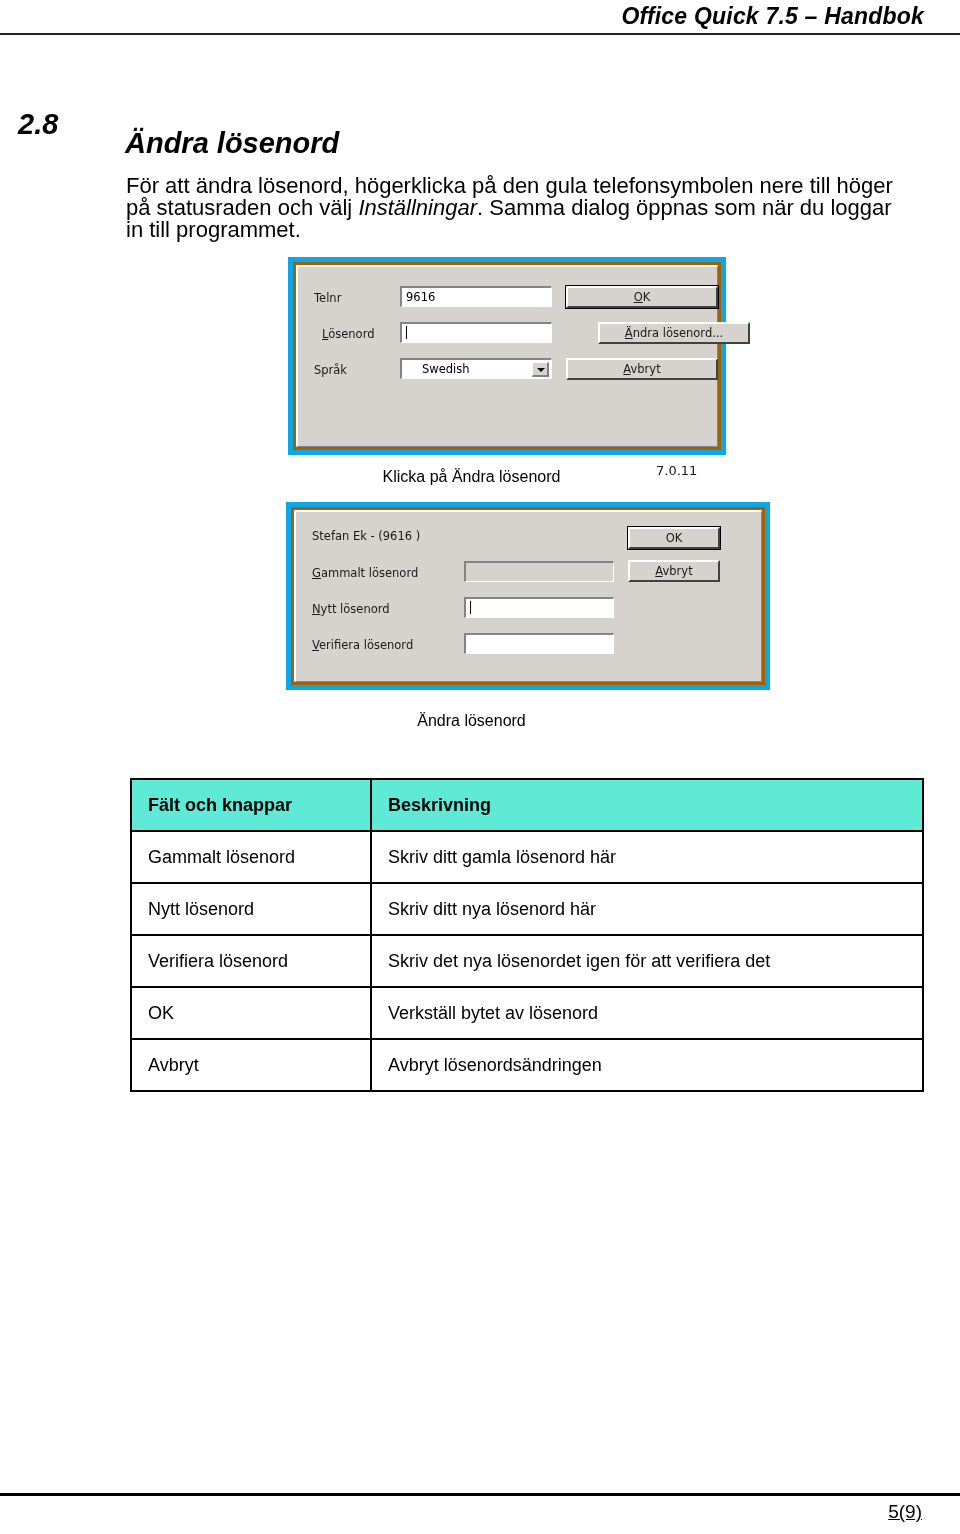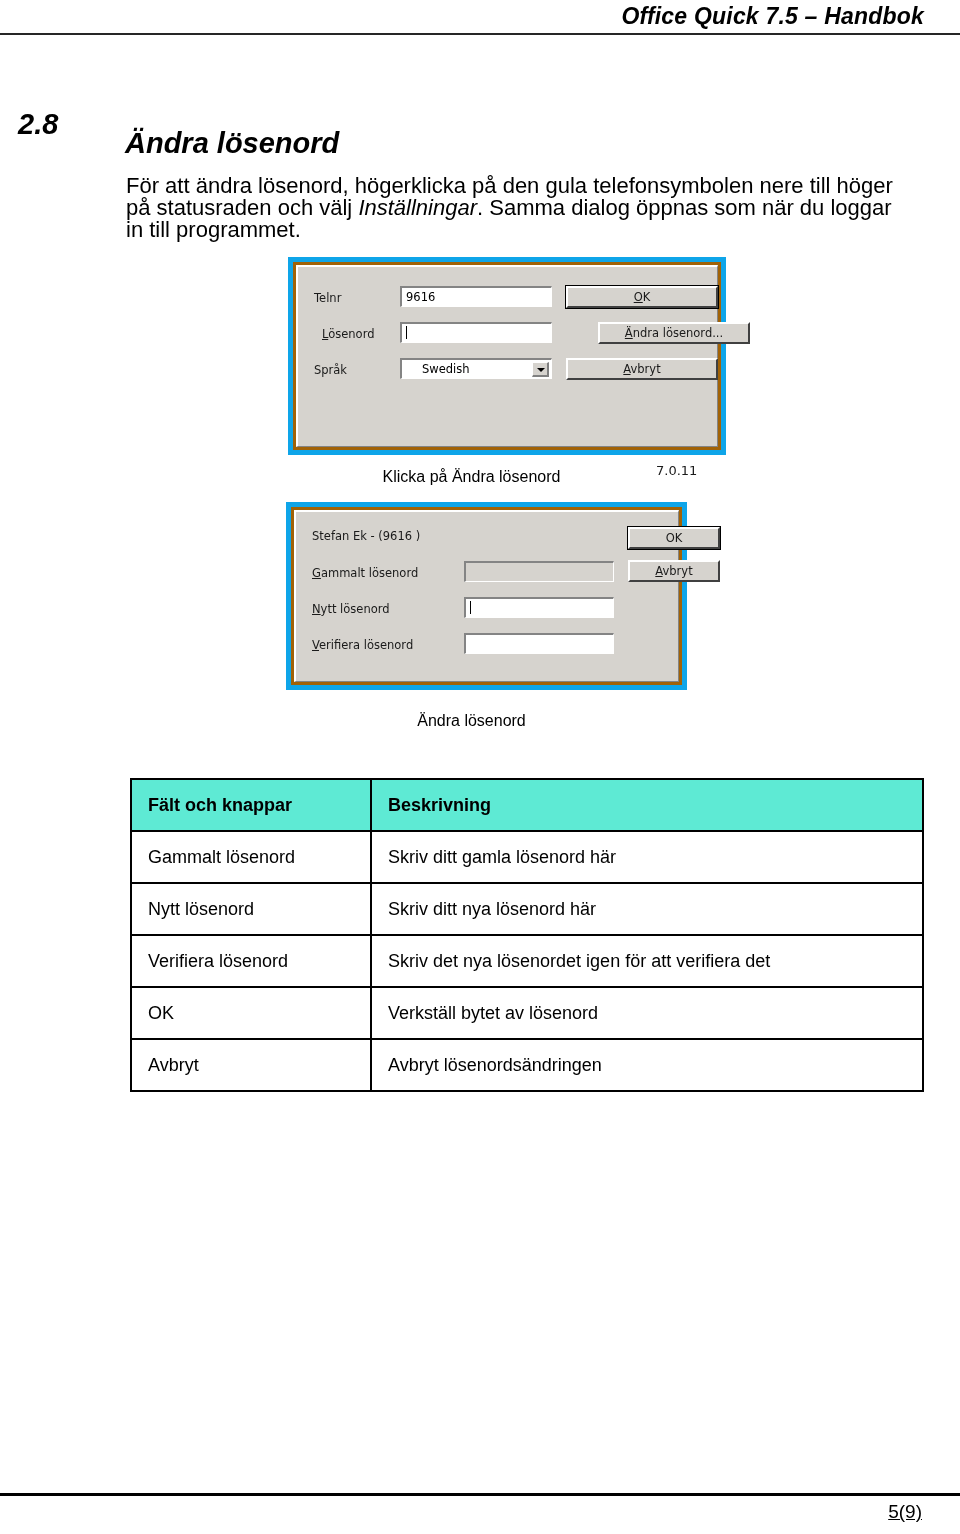--- a/index.html
+++ b/index.html
@@ -267,21 +267,21 @@
     <div class="btn" style="left:268px; top:91px; width:152px; height:22px;">
       <span><u>A</u>vbryt</span>
     </div>
 
     <div class="dlg-version" style="left:358px; top:157px;margin-top:39px;">7.0.11</div>
   </div>
 </div>
 
 <div class="caption" style="left:0; top:468px;">Klicka på Ändra lösenord</div>
 
-<div class="dlg" style="left:286px; top:502px; width:401px; height:188px;">
+<div class="dlg" style="left:286px; top:502px; width:484px; height:188px;">
   <div class="inner">
 
     <div class="dlg-usertitle" style="left:16px; top:17px;">Stefan Ek  -  (9616 )</div>
 
     <div class="dlg-label" style="left:16px; top:54px;"><u>G</u>ammalt lösenord</div>
     <div class="field disabled" style="left:168px; top:49px; width:150px; height:21px;">
       <span></span>
     </div>
 
     <div class="dlg-label" style="left:16px; top:90px;"><u>N</u>ytt lösenord</div>

